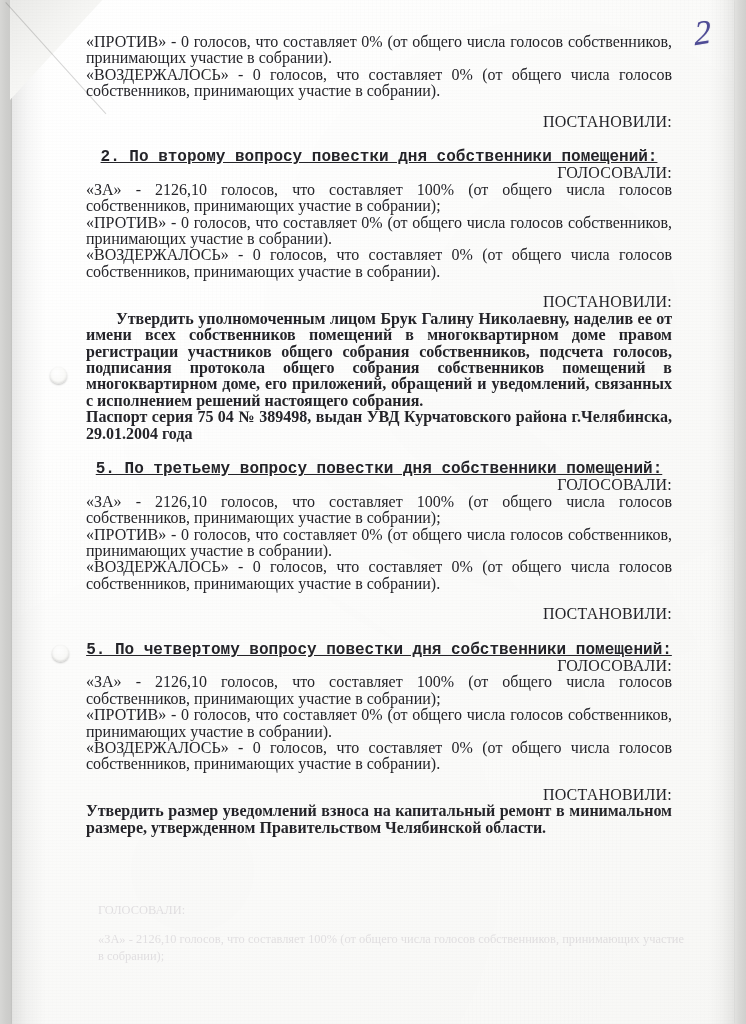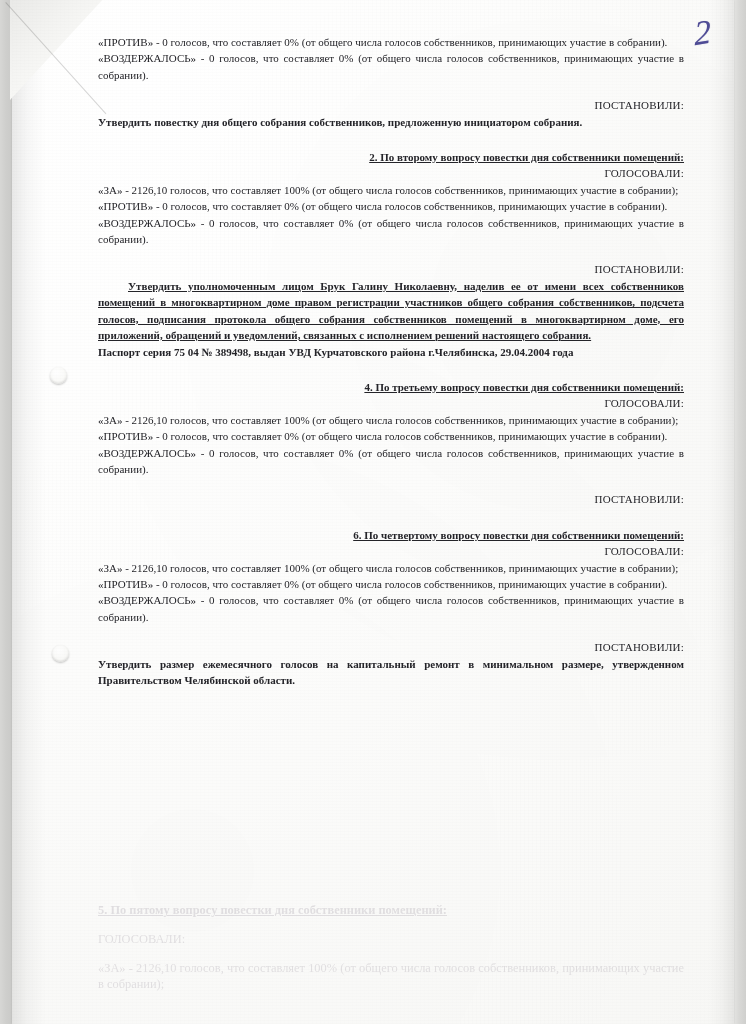--- a/index.html
+++ b/index.html
@@ -116,53 +116,54 @@
     color: #4f4c96;
     transform: rotate(-9deg) skewX(-6deg);
     letter-spacing: -1px;
     text-shadow: 0 0 1px rgba(79,76,150,.45);
     user-select: none;
   }
 
   
   .doc-body {
     position: absolute;
-    left: 86px;
+    left: 74px;
     top: 34px;
     width: 586px;
-    font-size: 11px;
+    font-size: 16px;
     line-height: 16.4px;
     color: #25252a;
     text-align: justify;
     text-justify: inter-word;
   }
 
   .doc-body p { margin: 0; }
   .spacer-md     { height: 14px; }
   .spacer-lg     { height: 19px; }
 
   .heading-num {
     font-weight: bold;
     text-decoration: underline;
-    text-align: right;
-    margin: 0;
+    text-align: center;
+    margin: 0;
+    font-family: Liberation Mono, monospace;
   }
 
   .label-plain {
     text-align: right;
     margin: 0;
     letter-spacing: .2px;
   }
 
   .resolution {
     font-weight: bold;
     text-align: justify;
     margin: 0;
   }
-  .resolution.indent { text-indent: 30px; text-decoration: underline; }
+  .resolution.indent { text-indent: 30px; }
 
   .vote-line { text-align: justify; margin: 0; }
 
   
   .bleed {
     position: absolute;
     left: 86px;
     width: 586px;
     color: rgba(120,110,125,.19);
     font-size: 12.4px;
@@ -189,71 +190,69 @@
 
     <div class="corner-fold"></div>
     <div class="corner-fold-line"></div>
 
     <div class="punch-hole" style="left:38px; top:367px;"></div>
     <div class="punch-hole" style="left:40px; top:645px;"></div>
 
     <div class="hand-number">2</div>
 
     <div class="bleed" style="top:890px;">
-      <p class="b-head">5. По пятому вопросу повестки дня собственники помещений:</p>
       <p>ГОЛОСОВАЛИ:</p>
       <p>«ЗА» - 2126,10 голосов, что составляет 100% (от общего числа голосов собственников, принимающих участие в собрании);</p>
     </div>
 
     <div class="doc-body">
 
       <p class="vote-line">«ПРОТИВ» - 0  голосов, что составляет 0% (от общего числа голосов собственников, принимающих участие в собрании).</p>
       <p class="vote-line">«ВОЗДЕРЖАЛОСЬ» - 0 голосов, что составляет 0% (от общего числа голосов собственников, принимающих участие в собрании).</p>
 
       <div class="spacer-md"></div>
 
       <p class="label-plain">ПОСТАНОВИЛИ:</p>
-      <p class="resolution">Утвердить повестку дня общего собрания собственников, предложенную инициатором собрания.</p>
 
       <div class="spacer-lg"></div>
 
       <p class="heading-num">2. По второму вопросу повестки дня собственники помещений:</p>
       <p class="label-plain">ГОЛОСОВАЛИ:</p>
       <p class="vote-line">«ЗА» - 2126,10 голосов, что составляет 100% (от общего числа голосов собственников, принимающих участие в собрании);</p>
       <p class="vote-line">«ПРОТИВ» - 0  голосов, что составляет 0% (от общего числа голосов собственников, принимающих участие в собрании).</p>
       <p class="vote-line">«ВОЗДЕРЖАЛОСЬ» - 0 голосов, что составляет 0% (от общего числа голосов собственников, принимающих участие в собрании).</p>
 
       <div class="spacer-md"></div>
 
       <p class="label-plain">ПОСТАНОВИЛИ:</p>
       <p class="resolution indent">Утвердить уполномоченным лицом Брук Галину Николаевну, наделив ее от имени всех собственников помещений в многоквартирном доме правом регистрации участников общего собрания собственников, подсчета голосов, подписания протокола общего собрания собственников помещений в многоквартирном доме, его приложений, обращений и уведомлений, связанных с исполнением решений настоящего собрания.</p>
-      <p class="resolution">Паспорт серия 75 04 № 389498, выдан УВД Курчатовского района г.Челябинска, 29.04.2004 года</p>
+      <p class="resolution">Паспорт серия 75 04 № 389498, выдан УВД Курчатовского района г.Челябинска, 29.01.2004 года</p>
 
       <div class="spacer-lg"></div>
 
-      <p class="heading-num">4. По третьему вопросу повестки дня собственники помещений:</p>
+      <p class="heading-num">5. По третьему вопросу повестки дня собственники помещений:</p>
       <p class="label-plain">ГОЛОСОВАЛИ:</p>
       <p class="vote-line">«ЗА» - 2126,10 голосов, что составляет 100% (от общего числа голосов собственников, принимающих участие в собрании);</p>
       <p class="vote-line">«ПРОТИВ» - 0  голосов, что составляет 0% (от общего числа голосов собственников, принимающих участие в собрании).</p>
       <p class="vote-line">«ВОЗДЕРЖАЛОСЬ» - 0 голосов, что составляет 0% (от общего числа голосов собственников, принимающих участие в собрании).</p>
 
       <div class="spacer-md"></div>
 
       <p class="label-plain">ПОСТАНОВИЛИ:</p>
 
       <div class="spacer-lg"></div>
 
-      <p class="heading-num">6. По четвертому вопросу повестки дня собственники помещений:</p>
+      <p class="heading-num">5. По четвертому вопросу повестки дня собственники помещений:</p>
       <p class="label-plain" style="text-indent:4px;">ГОЛОСОВАЛИ:</p>
       <p class="vote-line">«ЗА» - 2126,10 голосов, что составляет 100% (от общего числа голосов собственников, принимающих участие в собрании);</p>
       <p class="vote-line">«ПРОТИВ» - 0  голосов, что составляет 0% (от общего числа голосов собственников, принимающих участие в собрании).</p>
       <p class="vote-line">«ВОЗДЕРЖАЛОСЬ» - 0 голосов, что составляет 0% (от общего числа голосов собственников, принимающих участие в собрании).</p>
 
       <div class="spacer-md"></div>
 
       <p class="label-plain">ПОСТАНОВИЛИ:</p>
-      <p class="resolution">Утвердить размер ежемесячного голосов на капитальный ремонт в минимальном размере, утвержденном Правительством Челябинской области.</p>
+      <p class="resolution">Утвердить размер уведомлений взноса на капитальный ремонт в минимальном размере, утвержденном Правительством Челябинской области.</p>
 
     </div>
 
     <div class="paper-grain"></div>
   </div>
 </div>
 
 </body></html>

